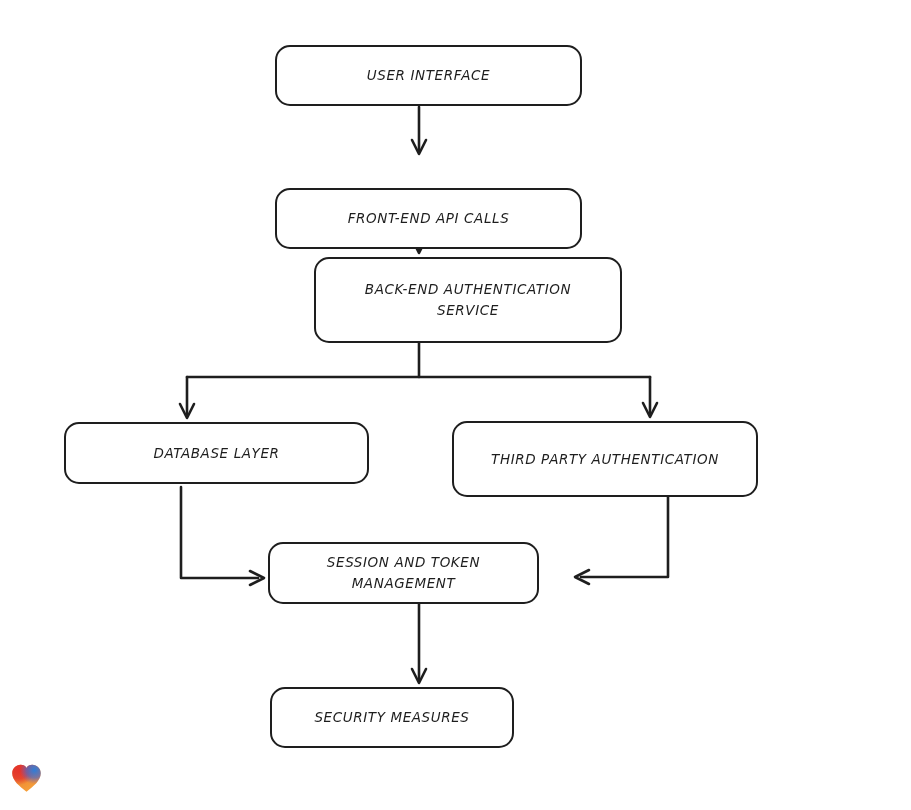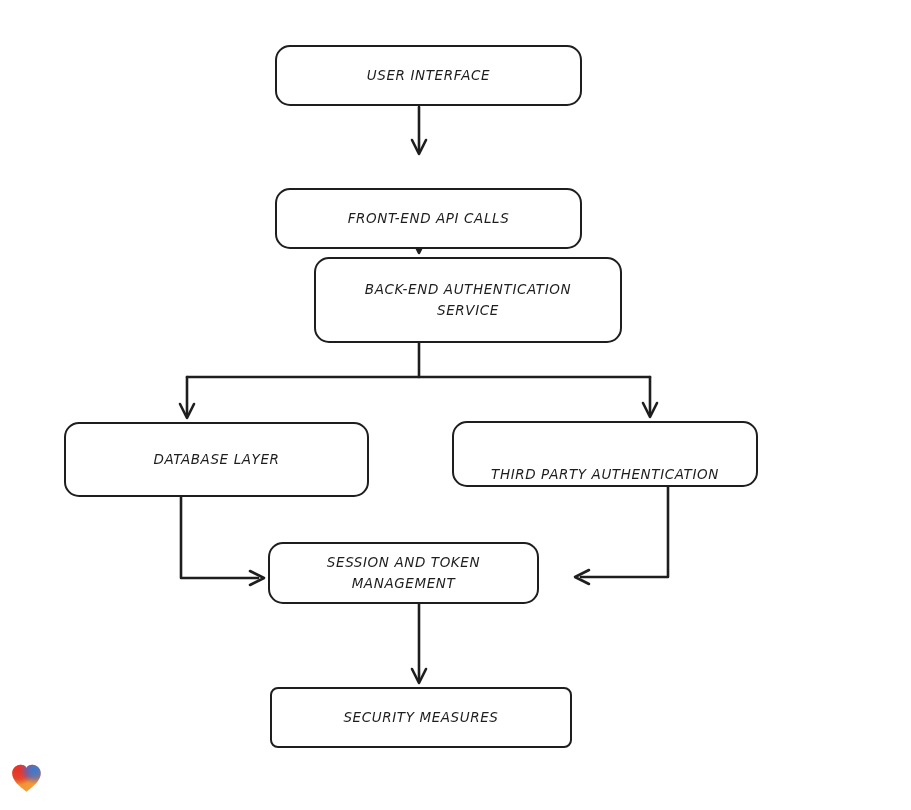--- a/index.html
+++ b/index.html
@@ -49,24 +49,24 @@
     font-size: 13.5px;
     letter-spacing: 0.6px;
     line-height: 21px;
     color: #1e1e1e;
     white-space: pre-line;
   }
   
   .n-user-interface       { left: 275px; top: 45px;  width: 307px; height: 61px; }
   .n-front-end-api        { left: 275px; top: 158px; width: 307px; height: 61px; margin-top: 30px; }
   .n-back-end-auth        { left: 274px; top: 257px; width: 308px; height: 86px; margin-left: 40px; }
-  .n-database-layer       { left: 64px;  top: 422px; width: 305px; height: 75px; }
-  .n-third-party-auth     { left: 452px; top: 421px; width: 306px; height: 66px; align-items: flex-end; }
+  .n-database-layer       { left: 64px;  top: 422px; width: 305px; height: 62px; }
+  .n-third-party-auth     { left: 452px; top: 421px; width: 306px; height: 76px; }
   .n-session-token        { left: 268px; top: 542px; width: 271px; height: 62px; }
-  .n-security-measures    { left: 270px; top: 687px; width: 302px; height: 61px; border-radius: 8px; }
+  .n-security-measures    { left: 270px; top: 687px; width: 244px; height: 61px; }
   .watermark {
     position: absolute;
     left: 9px;
     top: 761px;
     width: 35px;
     height: 35px;
     z-index: 3;
   }
 </style>
 </head>

